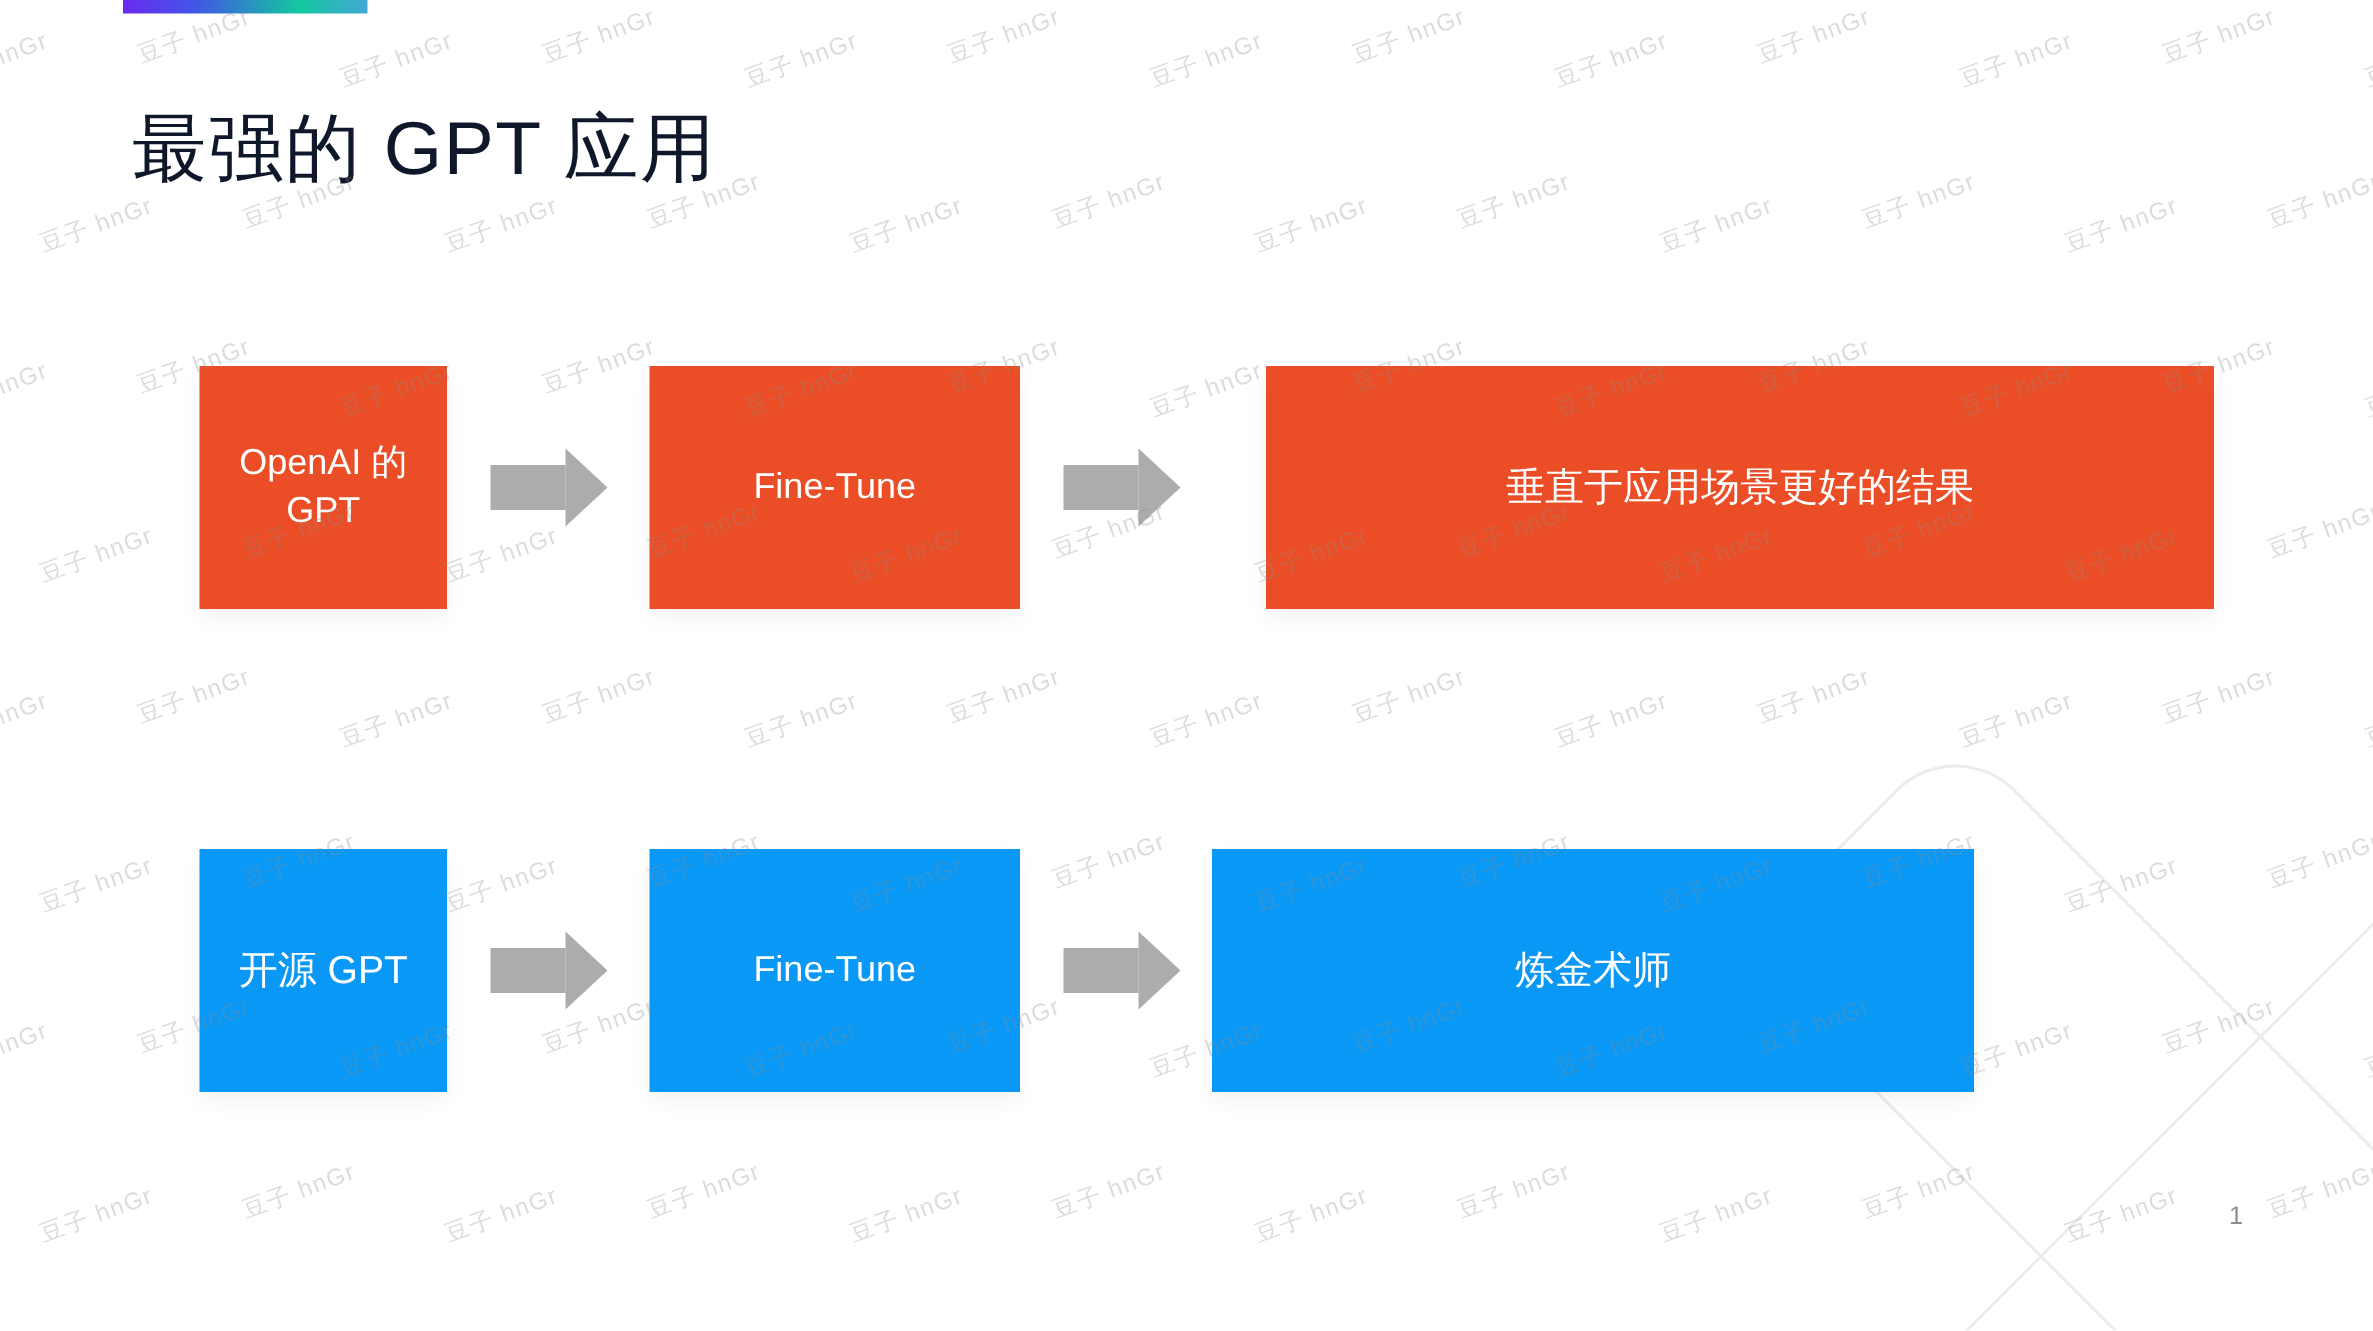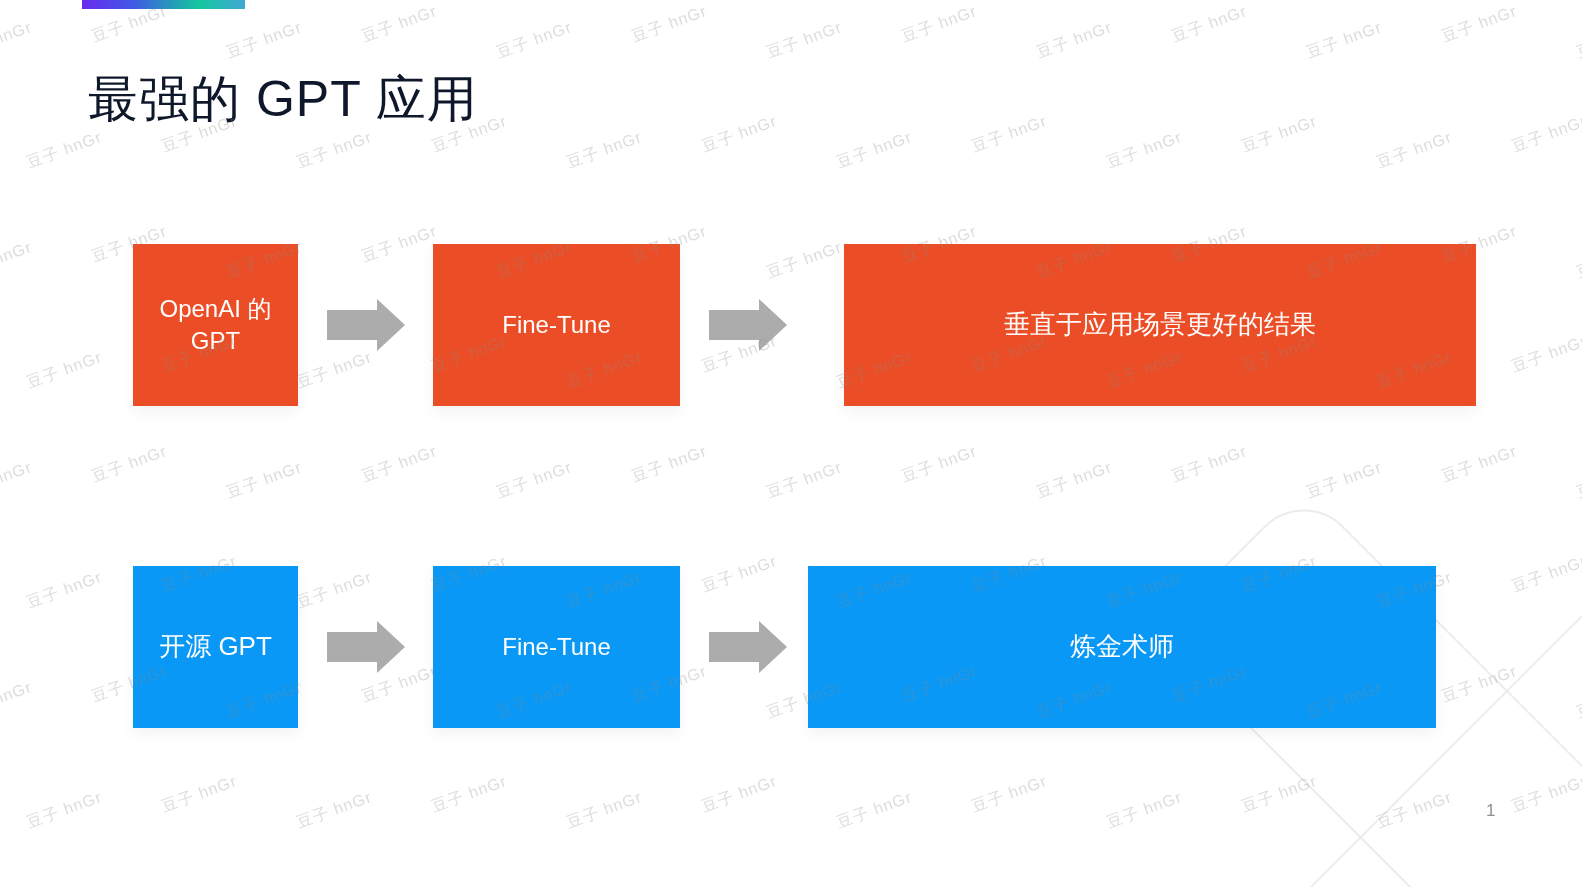--- a/index.html
+++ b/index.html
@@ -29,21 +29,21 @@
     box-shadow:0 6px 14px rgba(0,0,0,0.05);
     line-height:1.35;
   }
   .row-top .box{background:#eb4e26;}
   .row-bottom .box{background:#0998f5;}
   .box-a{left:133px;top:244px;width:165px;height:162px;font-size:24px;padding:0 12px;box-sizing:border-box;}
   .box-b{left:433px;top:244px;width:247px;height:162px;font-size:24px;}
   .box-c{left:808px;top:244px;width:632px;height:162px;font-size:26px;margin-left:36px;}
   .box-d{left:133px;top:566px;width:165px;height:162px;font-size:26px;}
   .box-e{left:433px;top:566px;width:247px;height:162px;font-size:24px;}
-  .box-f{left:808px;top:566px;width:628px;height:162px;font-size:26px;}
+  .box-f{left:808px;top:566px;width:508px;height:162px;font-size:26px;}
   
   .banner{
     position:absolute;left:133px;top:443px;width:1307px;height:85px;
     background:#2a2173;color:#ffffff;
     display:flex;align-items:center;justify-content:center;
     font-size:33px;z-index:2;letter-spacing:1px;
     box-shadow:0 5px 12px rgba(0,0,0,0.05);
   }
   
   .arrow{

